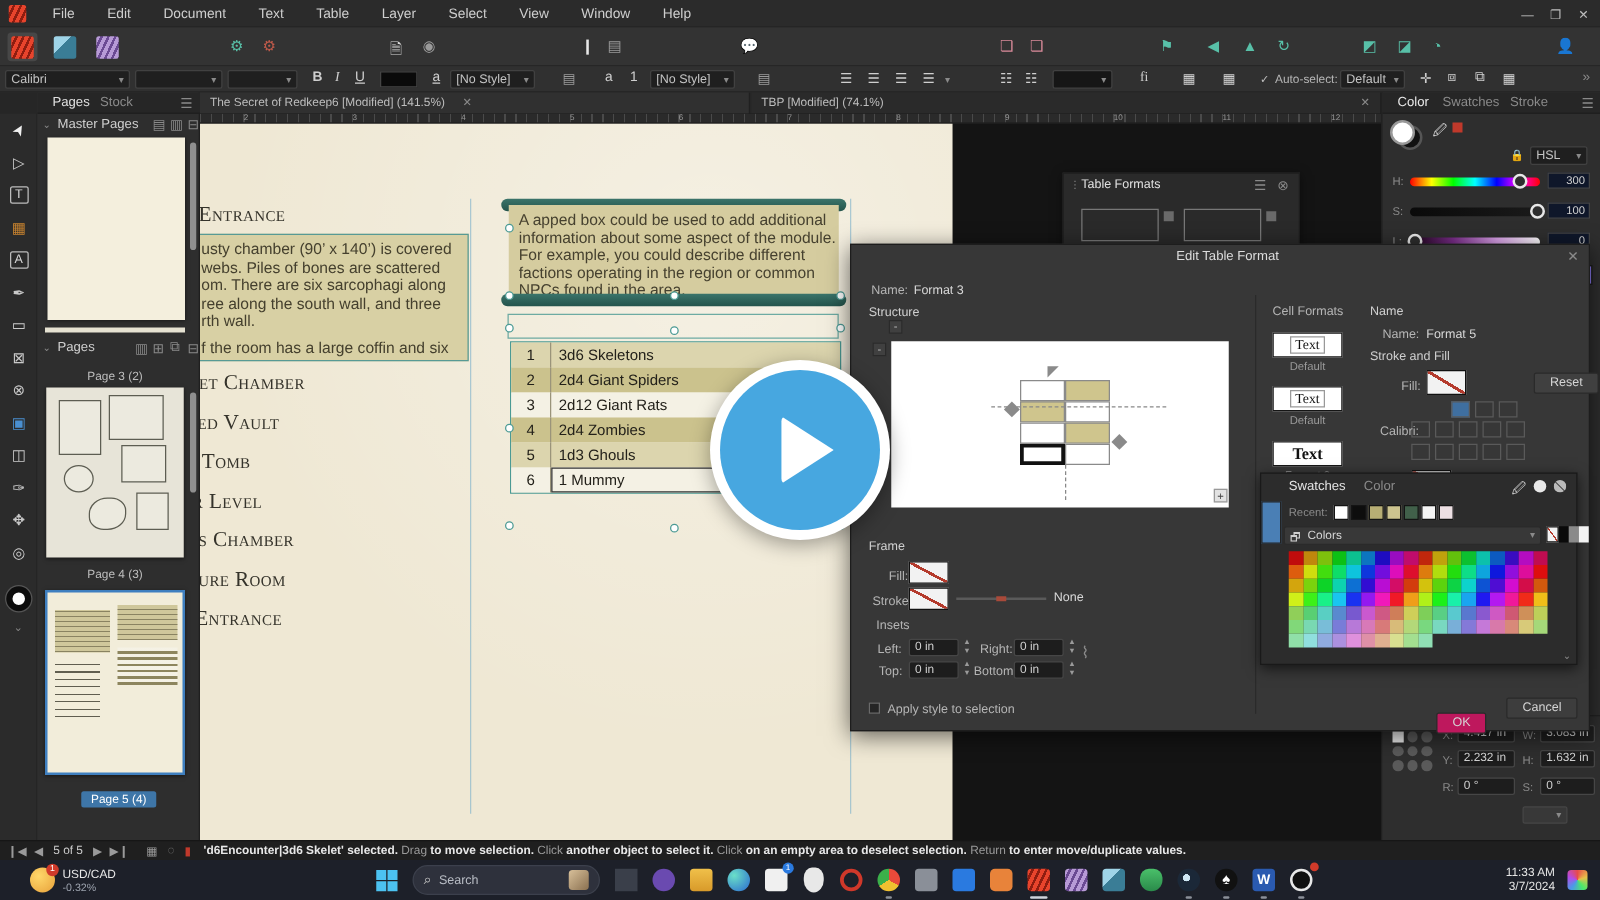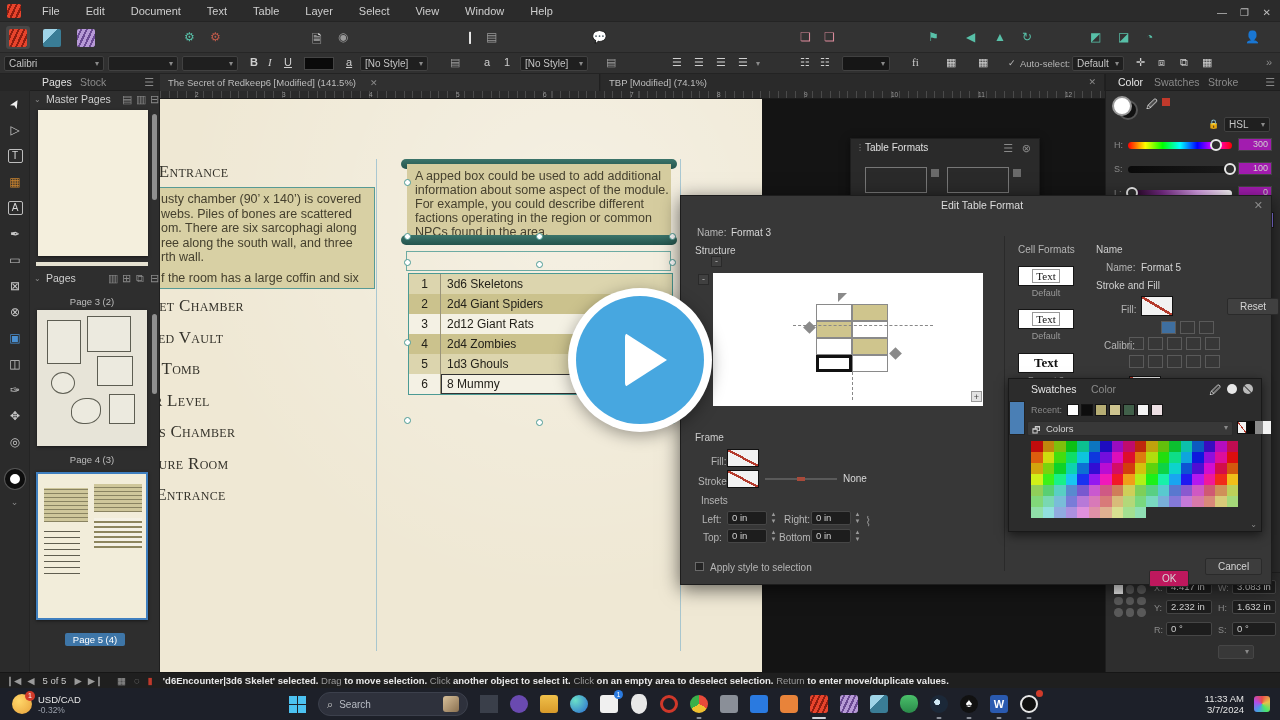--- a/index.html
+++ b/index.html
@@ -84,21 +84,21 @@
   .dbtn{position:absolute;height:17px;padding:0 12px;background:#404040;border:1px solid #2a2a2a;border-radius:2px;color:#d5d5d5;font-size:10px;line-height:15px;}
   
   #swpanel{left:1008px;top:378px;width:254px;height:154px;background:#2c2c2c;border:1px solid #191919;box-shadow:0 3px 10px rgba(0,0,0,.6);}
   .chip{position:absolute;width:12px;height:12px;border:1px solid #141414;}
   .palcell{position:absolute;width:11.5px;height:11px;}
   
   #rightcol{left:1105px;top:74px;width:175px;height:598px;background:#2e2e2e;border-left:1px solid #1f1f1f;}
   .rtab{font-size:10.5px;}
   .slider{position:absolute;height:7px;border-radius:4px;}
   .knob{position:absolute;top:-3px;width:12px;height:12px;border-radius:50%;background:#2e2e2e;border:2px solid #e8e8e8;}
-  .valbox{position:absolute;width:34px;height:13px;background:#a21caf;border:1px solid #444;color:#cfcfcf;font-size:9px;line-height:11px;text-align:right;padding-right:3px;}
+  .valbox{position:absolute;width:34px;height:13px;background:#0f172a;border:1px solid #444;color:#cfcfcf;font-size:9px;line-height:11px;text-align:right;padding-right:3px;}
   
   #statusbar{left:0;top:672px;width:1280px;height:16px;background:#1f1f1f;border-top:1px solid #161616;display:flex;align-items:center;font-size:9.5px;}
   .st-seg{font-weight:bold;color:#e8e8e8;white-space:pre;}
   .st-dim{font-weight:normal;color:#9a9a9a;white-space:pre;}
   
   #taskbar{left:0;top:688px;width:1280px;height:32px;background:#1d2029;display:flex;align-items:center;}
   .tb-item{width:24px;height:24px;border-radius:4px;display:flex;align-items:center;justify-content:center;position:relative;margin:0 3px;}
   .tb-dot{position:absolute;bottom:-3px;left:50%;transform:translateX(-50%);width:5px;height:2px;border-radius:2px;background:#8b8f98;}
   #search-pill{height:24px;width:150px;border-radius:12px;background:#2e313c;border:1px solid #3c404c;display:flex;align-items:center;padding:0 8px;gap:6px;margin:0 6px;}
   
@@ -354,21 +354,21 @@
           <div class="trow shade-tan">
             <div class="tcell-n">4</div>
             <div class="tcell-t">2d4 Zombies</div>
           </div>
           <div class="trow shade-light">
             <div class="tcell-n">5</div>
             <div class="tcell-t">1d3 Ghouls</div>
           </div>
           <div class="trow shade-white">
             <div class="tcell-n">6</div>
-            <div class="tcell-t" style="outline: rgb(51, 51, 51) solid 1px; outline-offset: -1px;">8 Mummy</div>
+            <div class="tcell-t" style="outline: rgb(51, 51, 51) solid 1px; outline-offset: -1px;">1 Mummy</div>
           </div>
         </div>
     </div>
 
     <div class="guide" style="left:216px;top:68px;height:492px;"></div>
     <div class="guide" style="left:520px;top:68px;height:492px;"></div>
     <div id="handles-layer" class="abs" style="left:0;top:0;width:945px;height:581px;pointer-events:none;">
         <div class="handle" style="left: 244px; top: 88px;"></div>
         <div class="handle" style="left: 244px; top: 142px;"></div>
         <div class="handle" style="left: 376px; top: 142px;"></div>
@@ -716,21 +716,21 @@
     <span style="margin:0 8px;color:#c9c9c9;">5 of 5</span>
     <span style="color:#9a9a9a;">▶</span>
     <span style="margin-left:6px;color:#9a9a9a;">▶❙</span>
     <span style="margin-left:14px;color:#9a9a9a;">▦</span>
     <span style="margin-left:8px;color:#9a9a9a;">◌</span>
     <span style="margin-left:8px;color:#c0392b;">▮</span>
     <span id="status-msg" style="margin-left:10px;"><span class="st-seg">'d6Encounter|3d6 Skelet' selected. </span><span class="st-dim">Drag</span><span class="st-seg"> to move selection. </span><span class="st-dim">Click</span><span class="st-seg"> another object to select it. </span><span class="st-dim">Click</span><span class="st-seg"> on an empty area to deselect selection. </span><span class="st-dim">Return</span><span class="st-seg"> to enter move/duplicate values.</span></span>
   </div>
 
   <div id="taskbar" class="abs">
-    <div style="display:flex;align-items:center;margin-left:12px;width:120px;">
+    <div style="display:flex;align-items:center;margin-left:24px;width:120px;">
       <div style="width:20px;height:20px;border-radius:50%;background:radial-gradient(circle at 35% 35%,#ffd76a,#e8a13a);position:relative;">
         <div style="position:absolute;right:-3px;top:-3px;width:10px;height:10px;border-radius:50%;background:#d03a2a;color:#fff;font-size:7px;line-height:10px;text-align:center;">1</div>
       </div>
       <div style="margin-left:6px;">
         <div style="font-size:9.5px;color:#e8e8e8;">USD/CAD</div>
         <div style="font-size:8.5px;color:#9aa0ab;">-0.32%</div>
       </div>
     </div>
     <div style="width:150px;"></div>
     <div class="tb-item">

